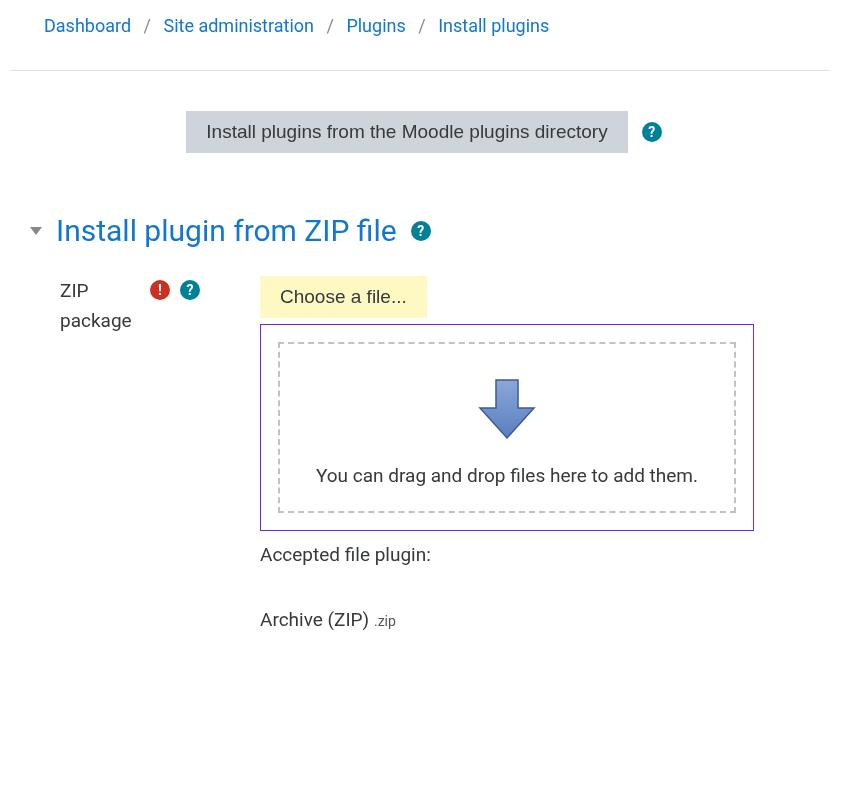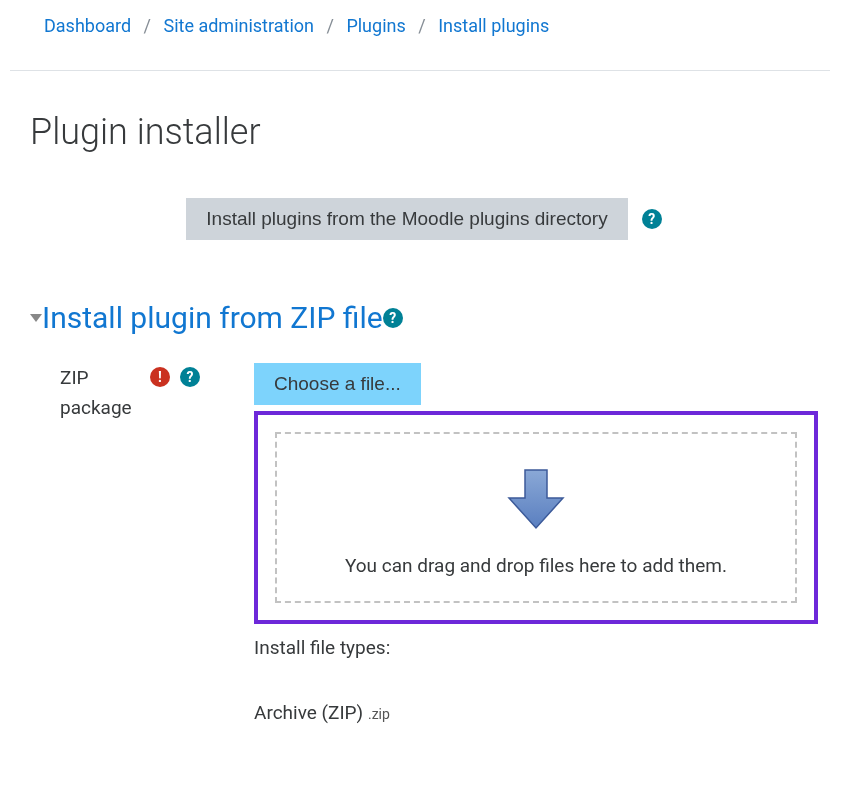--- a/index.html
+++ b/index.html
@@ -69,20 +69,21 @@
       height: 20px;
       border-radius: 50%;
       background: #ca3120;
       color: #fff;
       font-size: 14px;
       font-weight: bold;
     }
     .collapsible-row {
       display: flex;
       align-items: center;
+      gap: 14px;
       margin-bottom: 28px;
     }
     .caret-down {
       width: 0; height: 0;
       border-left: 6px solid transparent;
       border-right: 6px solid transparent;
       border-top: 8px solid #888;
     }
     .section-link {
       font-size: 30px;
@@ -106,30 +107,30 @@
     }
     .label-icons {
       display: flex;
       gap: 10px;
       padding-top: 4px;
     }
     .form-input-col {
       flex: 1;
     }
     .choose-btn {
-      background: #7dd3fc;
+      background: #fef9c3;
       border: none;
       color: #373a3c;
       font-size: 19px;
       padding: 10px 20px;
     }
     .filepicker-container {
-      border: 4px solid #6d28d9;
+      border: 1px solid #6d28d9;
       margin-top: 6px;
-      width: 564px;
+      width: 494px;
       padding: 17px;
     }
     .dropzone {
       border: 2px dashed #c2c2c2;
       padding: 30px 10px 24px;
       text-align: center;
     }
     .dropzone-text {
       font-size: 19px;
       margin-top: 16px;
@@ -157,21 +158,20 @@
   <a href="#">Site administration</a>
   <span class="sep">/</span>
   <a href="#">Plugins</a>
   <span class="sep">/</span>
   <a href="#">Install plugins</a>
 </nav>
 
 <div class="divider"></div>
 
 <div class="content">
-  <h1 class="page-title">Plugin installer</h1>
 
   <div class="install-dir-row">
     <button class="btn-secondary">Install plugins from the Moodle plugins directory</button>
     <span class="help-icon">?</span>
   </div>
 
   <div class="collapsible-row">
     <span class="caret-down"></span>
     <a href="#" class="section-link">Install plugin from ZIP file</a>
     <span class="help-icon">?</span>
@@ -198,20 +198,20 @@
                   <stop offset="1" stop-color="#5a7fc0"></stop>
                 </linearGradient>
               </defs>
               <path d="M24 6 H46 V34 H62 L35 64 L8 34 H24 Z" fill="url(#g)" stroke="#3c5a99" stroke-width="1.5"></path>
             </svg>
           </span>
           <div class="dropzone-text">You can drag and drop files here to add them.</div>
         </div>
       </div>
 
-      <div class="accepted-label">Install file types:</div>
+      <div class="accepted-label">Accepted file plugin:</div>
       <div class="accepted-types">
         <span>Archive (ZIP)</span>
         <span class="ext">.zip</span>
       </div>
     </div>
   </div>
 </div>
 
 </body></html>

